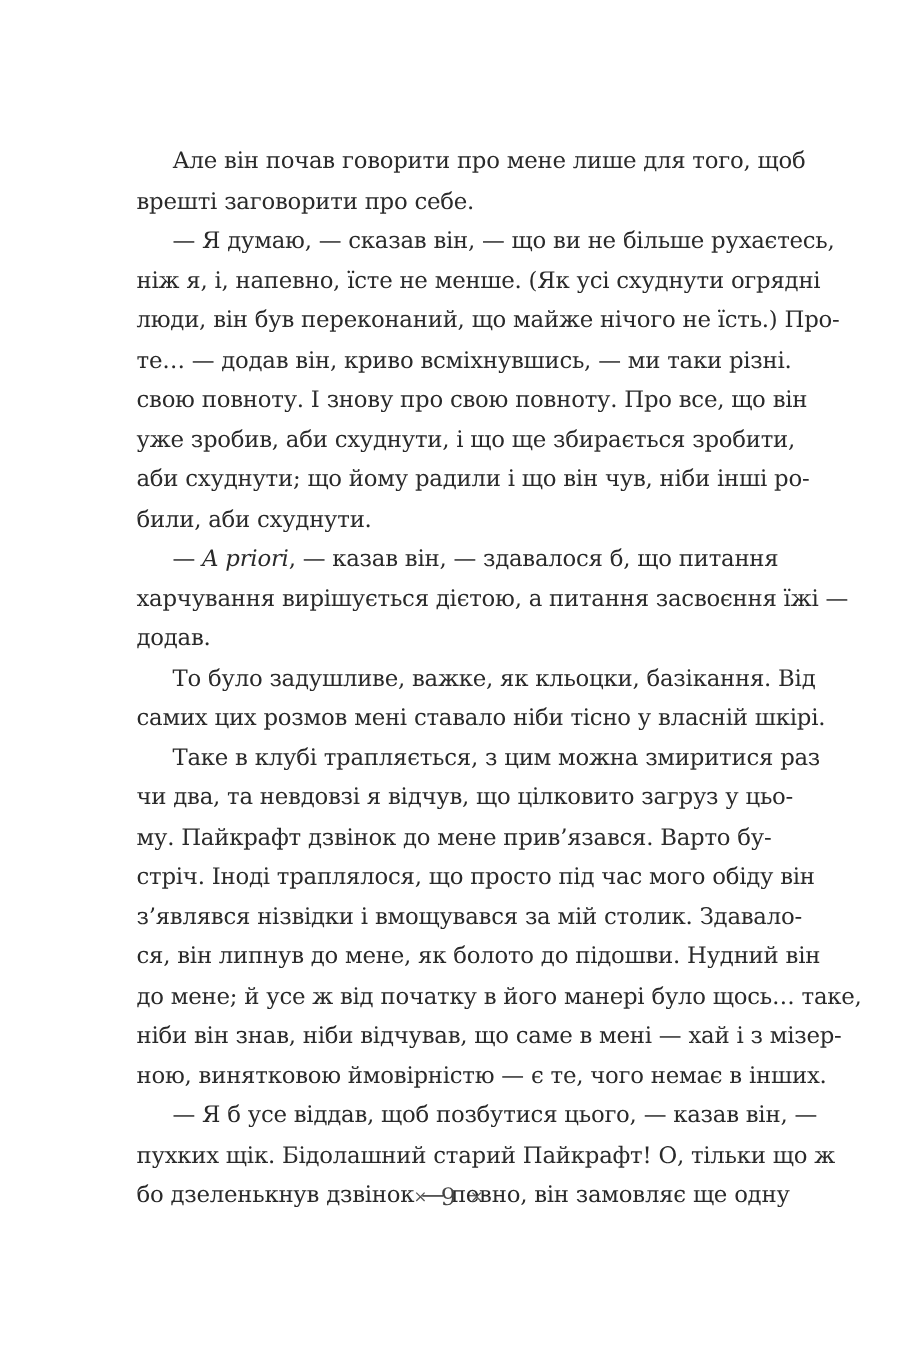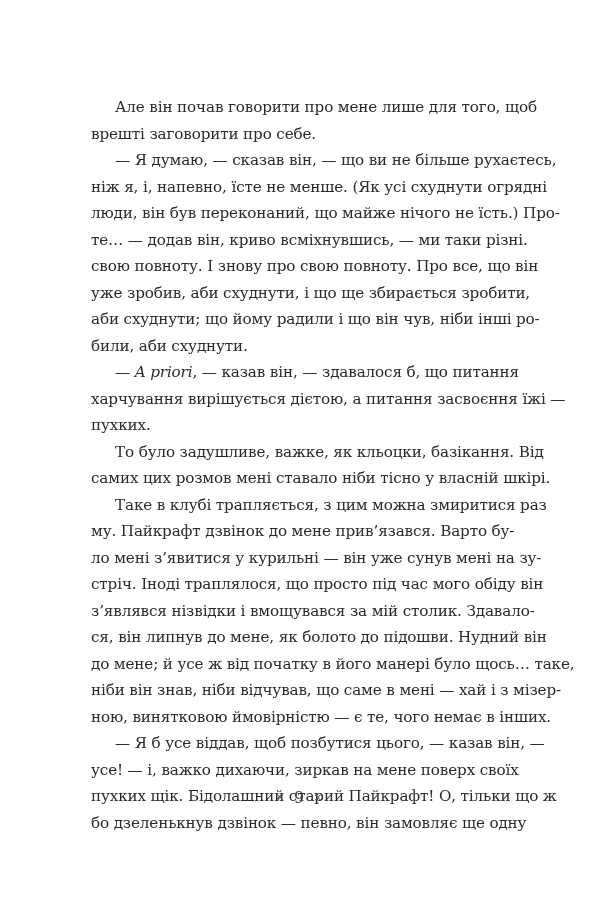--- a/index.html
+++ b/index.html
@@ -63,34 +63,33 @@
     <div class="line indent">— Я думаю, — сказав він, — що ви не більше рухаєтесь,</div>
     <div class="line">ніж я, і, напевно, їсте не менше. (Як усі схуднути огрядні</div>
     <div class="line">люди, він був переконаний, що майже нічого не їсть.) Про-</div>
     <div class="line last">те… — додав він, криво всміхнувшись, — ми таки різні.</div>
     <div class="line">свою повноту. І знову про свою повноту. Про все, що він</div>
     <div class="line">уже зробив, аби схуднути, і що ще збирається зробити,</div>
     <div class="line">аби схуднути; що йому радили і що він чув, ніби інші ро-</div>
     <div class="line last">били, аби схуднути.</div>
     <div class="line indent">— <em>A priori</em>, — казав він, — здавалося б, що питання</div>
     <div class="line">харчування вирішується дієтою, а питання засвоєння їжі —</div>
-    <div class="line last">пухких.</div>
+    <div class="line last">додав.</div>
     <div class="line indent">То було задушливе, важке, як кльоцки, базікання. Від</div>
     <div class="line last">самих цих розмов мені ставало ніби тісно у власній шкірі.</div>
     <div class="line indent">Таке в клубі трапляється, з цим можна змиритися раз</div>
+    <div class="line">чи два, та невдовзі я відчув, що цілковито загруз у цьо-</div>
     <div class="line">му. Пайкрафт дзвінок до мене прив’язався. Варто бу-</div>
-    <div class="line">ло мені з’явитися у курильні — він уже сунув мені на зу-</div>
     <div class="line">стріч. Іноді траплялося, що просто під час мого обіду він</div>
     <div class="line">з’являвся нізвідки і вмощувався за мій столик. Здавало-</div>
     <div class="line">ся, він липнув до мене, як болото до підошви. Нудний він</div>
     <div class="line">до мене; й усе ж від початку в його манері було щось… таке,</div>
     <div class="line">ніби він знав, ніби відчував, що саме в мені — хай і з мізер-</div>
     <div class="line last">ною, винятковою ймовірністю — є те, чого немає в інших.</div>
     <div class="line indent">— Я б усе віддав, щоб позбутися цього, — казав він, —</div>
-    <div class="line">усе! — і, важко дихаючи, зиркав на мене поверх своїх</div>
     <div class="line">пухких щік. Бідолашний старий Пайкрафт! О, тільки що ж</div>
     <div class="line">бо дзеленькнув дзвінок — певно, він замовляє ще одну</div>
   </div>
 
 <div class="folio">
   <span class="mark">×</span>
   <span>9</span>
   <span class="mark">×</span>
 </div>
 

